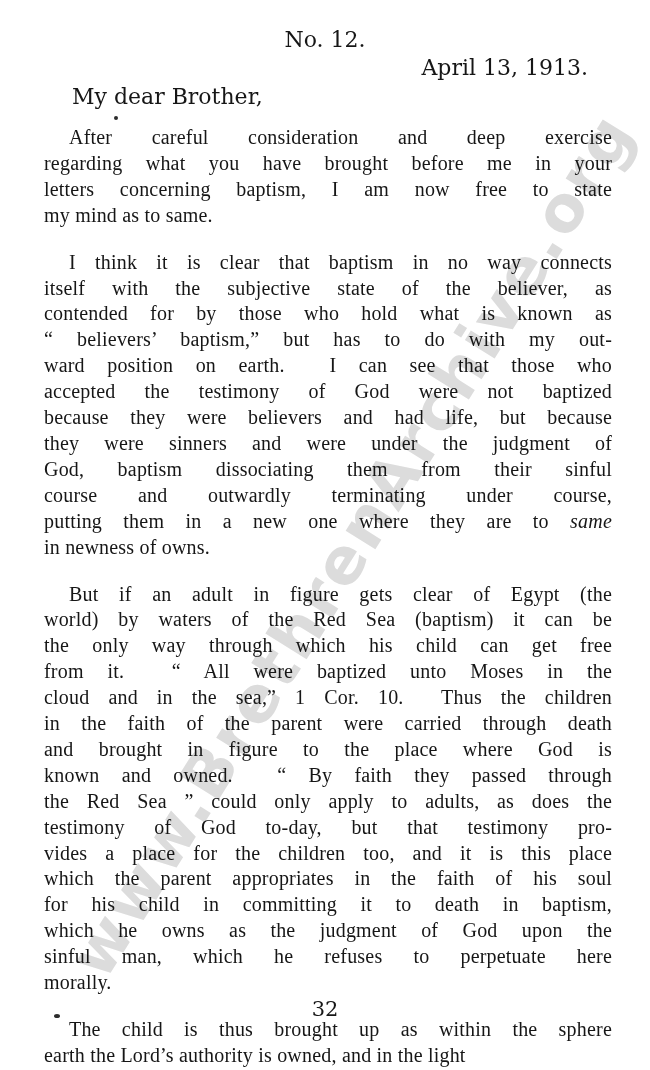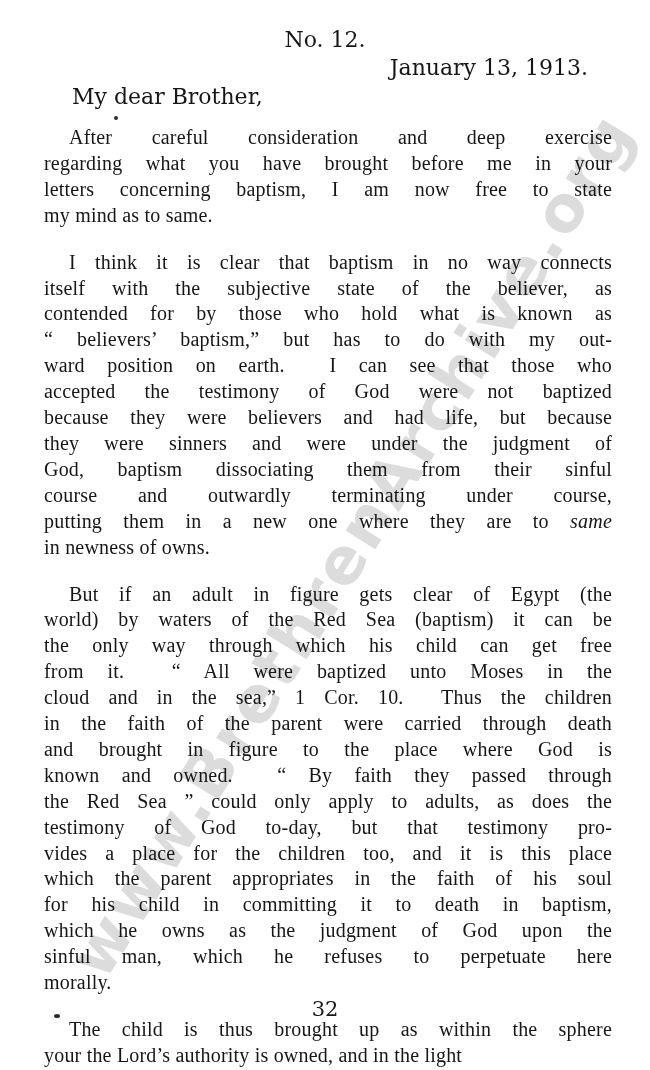--- a/index.html
+++ b/index.html
@@ -83,21 +83,21 @@
 </head>
 <body>
 
 <div class="page">
 
   <div class="watermark" style="color: rgb(220, 220, 220);">www.BrethrenArchive.org</div>
 
   <div class="content">
     <div class="doc-number">No. 12.</div>
 
-    <div class="date-line">January 13, 1913.</div>
+    <div class="date-line">April 13, 1913.</div>
 
     <div class="salutation">My dear Brother,</div>
 
     <div class="letter-body">
         <div class="paragraph">
           <div class="line first">After careful consideration and deep exercise</div>
           <div class="line">regarding what you have brought before me in your</div>
           <div class="line">letters concerning baptism, I am now free to state</div>
           <div class="line last">my mind as to same.</div>
         </div>
@@ -128,21 +128,21 @@
           <div class="line">testimony of God to-day, but that testimony pro-</div>
           <div class="line">vides a place for the children too, and it is this place</div>
           <div class="line">which the parent appropriates in the faith of his soul</div>
           <div class="line">for his child in committing it to death in baptism,</div>
           <div class="line">which he owns as the judgment of God upon the</div>
           <div class="line">sinful man, which he refuses to perpetuate here</div>
           <div class="line last">morally.</div>
         </div>
         <div class="paragraph">
           <div class="line first">The child is thus brought up as within the sphere</div>
-          <div class="line last">your the Lord’s authority is owned, and in the light</div>
+          <div class="line last">earth the Lord’s authority is owned, and in the light</div>
         </div>
       </div>
   </div>
 
   <div class="speck speck1"></div>
   <div class="speck speck2"></div>
 
   <div class="footer-page-number">32</div>
 </div>
 

